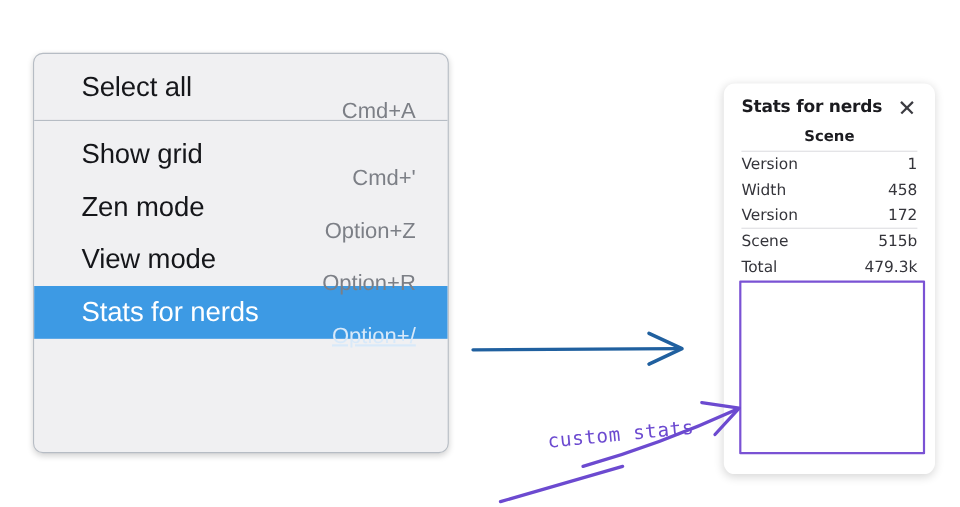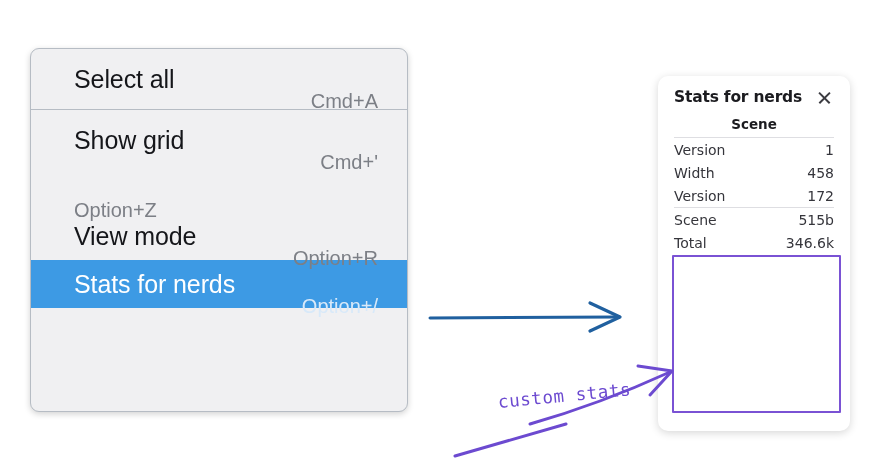--- a/index.html
+++ b/index.html
@@ -58,20 +58,21 @@
     margin-top: 44px;
   }
   .menu-item.selected {
     background: #3d9ae4;
   }
   .menu-item.selected .label {
     color: #ffffff;
   }
   .menu-item.selected .shortcut {
     color: #d8e9f9;
+    text-decoration: underline;
   }
 
   
   #stats-panel {
     position: absolute;
     left: 658px;
     top: 76px;
     width: 192px;
     height: 355px;
     background: #ffffff;
@@ -186,20 +187,21 @@
   </div>
 
   <div class="menu-divider"></div>
 
   <div class="menu-section">
     <div class="menu-item">
       <span class="label">Show grid</span>
       <span class="shortcut">Cmd+'</span>
     </div>
     <div class="menu-item">
+      <span class="label">Zen mode</span>
       <span class="shortcut">Option+Z</span>
     </div>
     <div class="menu-item">
       <span class="label">View mode</span>
       <span class="shortcut">Option+R</span>
     </div>
     <div class="menu-item selected">
       <span class="label">Stats for nerds</span>
       <span class="shortcut">Option+/</span>
     </div>
@@ -232,21 +234,21 @@
   </div>
 
   <div class="stats-group">
     <div class="group-rule"></div>
     <div class="stat-row">
       <span class="k">Scene</span>
       <span class="v">515b</span>
     </div>
     <div class="stat-row">
       <span class="k">Total</span>
-      <span class="v">346.6k</span>
+      <span class="v">479.3k</span>
     </div>
   </div>
 
 
 </div>
 
 <div id="custom-stats-box"></div>
 
 <div id="annotations">
   <svg width="873" height="461" viewBox="0 0 873 461">

